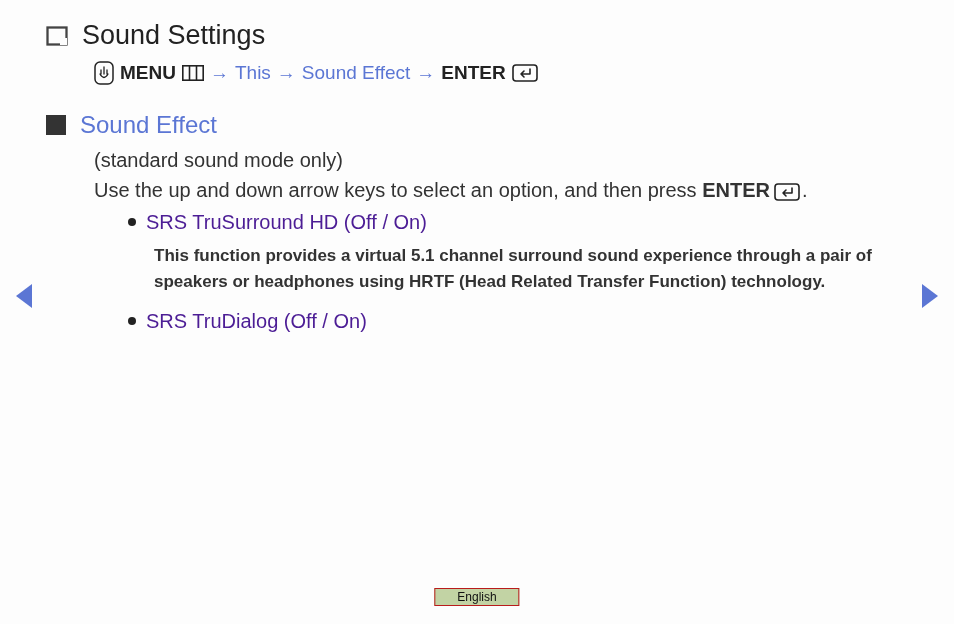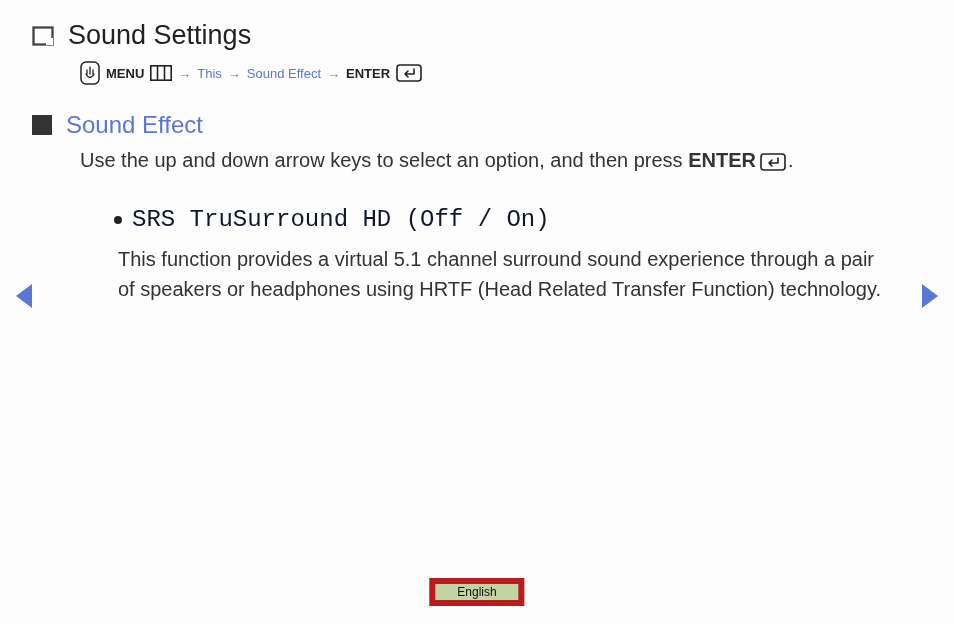--- a/index.html
+++ b/index.html
@@ -6,40 +6,40 @@
     body {
       width: 954px;
       height: 624px;
       background: #fdfdfd;
       font-family: Arial, Helvetica, sans-serif;
       color: #222;
       position: relative;
       overflow: hidden;
     }
     .content {
-      padding: 20px 70px 0 32px;
+      padding: 20px 70px 0 46px;
     }
     .title-row {
       display: flex;
       align-items: center;
       gap: 14px;
       margin-bottom: 10px;
     }
     .page-title {
       font-size: 27px;
       font-weight: 400;
       color: #222;
     }
     .breadcrumb-row {
       display: flex;
       align-items: center;
       gap: 6px;
       margin-left: 48px;
       margin-bottom: 26px;
-      font-size: 13px;
+      font-size: 19px;
       font-weight: 700;
       color: #222;
     }
     .breadcrumb-row .link { color: #5b76d4; font-weight: 400; }
     .breadcrumb-row .arrow { color: #5b76d4; font-weight: 400; }
     .section-row {
       display: flex;
       align-items: center;
       gap: 14px;
       margin-bottom: 6px;
@@ -49,51 +49,52 @@
       font-weight: 400;
       color: #5b76d4;
     }
     .section-body {
       margin-left: 48px;
       font-size: 20px;
       line-height: 1.5;
       color: #333;
     }
     .note { color: #333; }
-    .instruction { color: #333; margin-bottom: 27px; }
+    .instruction { color: #333; margin-bottom: 2px; }
     .instruction b { font-weight: 700; }
     .items { margin-left: 34px; }
     .item { margin-bottom: 12px; }
     .item-header {
       display: flex;
       align-items: center;
       gap: 10px;
       margin-bottom: 6px;
     }
-    .item-title { color: #0f172a; font-size: 24px; font-family: Liberation Mono, monospace; }
+    .item-title { color: #4c1d95; font-size: 20px; }
     .item-desc {
-      margin-left: 4px;
-      font-size: 20px;
+      margin-left: 26px;
+      font-size: 17px;
       line-height: 1.5;
       color: #333;
+      font-weight: bold;
     }
     .nav-left, .nav-right {
       position: absolute;
       top: 282px;
       cursor: pointer;
     }
     .nav-left { left: 14px; }
     .nav-right { right: 14px; }
     .lang-badge {
       position: absolute;
       bottom: 18px;
       left: 50%;
       transform: translateX(-50%);
       background: #c2d3a4;
-      border: 6px solid #b91c1c;
+      border: 1px solid #b91c1c;
       font-size: 12px;
       padding: 1px 22px;
       color: #111;
     }
     .icon { display: inline-flex; align-items: center; justify-content: center; }
   </style>
 </head>
 <body>
 
 <div class="content">
@@ -140,20 +141,21 @@
   <div class="section-row">
     <span class="icon">
       <svg width="20" height="20">
           <rect x="0" y="0" width="20" height="20" fill="#333"></rect>
         </svg>
     </span>
     <span class="section-title">Sound Effect</span>
   </div>
 
   <div class="section-body">
+    <div class="note">(standard sound mode only)</div>
     <div class="instruction">
       <span>Use the up and down arrow keys to select an option, and then press </span><b>ENTER</b><span class="icon" style="vertical-align:middle;margin:0 2px 0 4px;">
         <svg width="26" height="18" viewBox="0 0 26 18">
           <rect x="1" y="1" width="24" height="16" rx="3" fill="none" stroke="#222" stroke-width="1.6"></rect>
           <path d="M18 5 v5 h-9 m0 0 l3 -3 m-3 3 l3 3" fill="none" stroke="#222" stroke-width="1.6" stroke-linecap="round" stroke-linejoin="round"></path>
         </svg>
       </span><span>.</span>
     </div>
 
     <div class="items">
@@ -164,20 +166,28 @@
             <svg width="8" height="8">
                 <circle cx="4" cy="4" r="4" fill="#222"></circle>
               </svg>
           </span>
           <span class="item-title">SRS TruSurround HD (Off / On)</span>
         </div>
         <div class="item-desc">This function provides a virtual 5.1 channel surround sound experience through a pair of speakers or headphones using HRTF (Head Related Transfer Function) technology.</div>
       </div>
 
       <div class="item">
+        <div class="item-header">
+          <span class="icon">
+            <svg width="8" height="8">
+                <circle cx="4" cy="4" r="4" fill="#222"></circle>
+              </svg>
+          </span>
+          <span class="item-title">SRS TruDialog (Off / On)</span>
+        </div>
       </div>
 
     </div>
   </div>
 
 </div>
 
 <div class="nav-left">
   <svg width="20" height="28" viewBox="0 0 20 28">
     <polygon points="18,2 18,26 2,14" fill="#5b76d4"></polygon>

